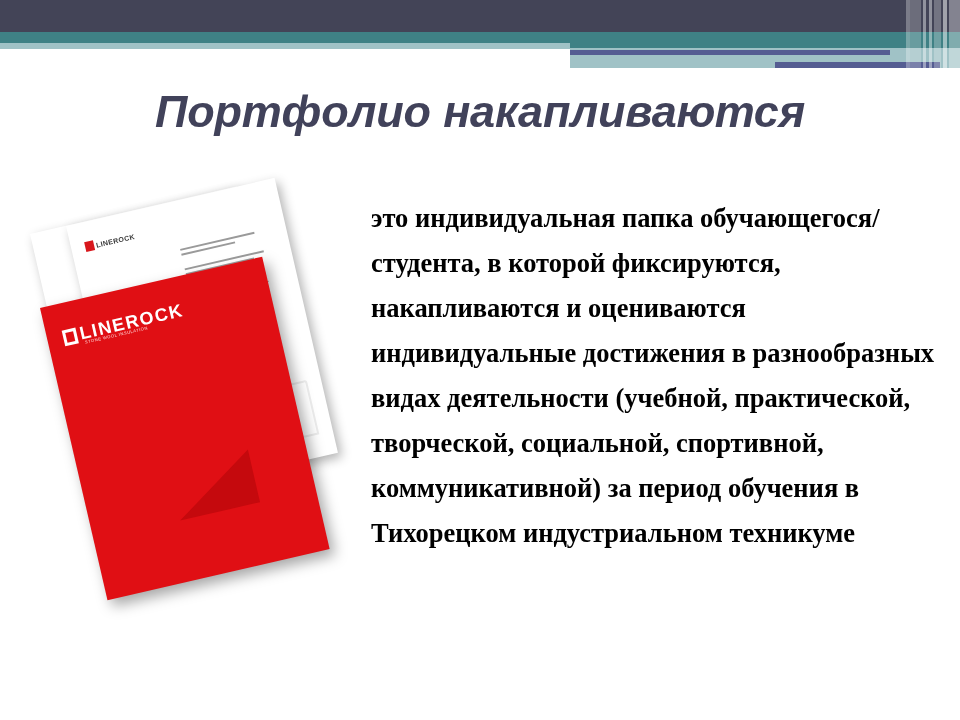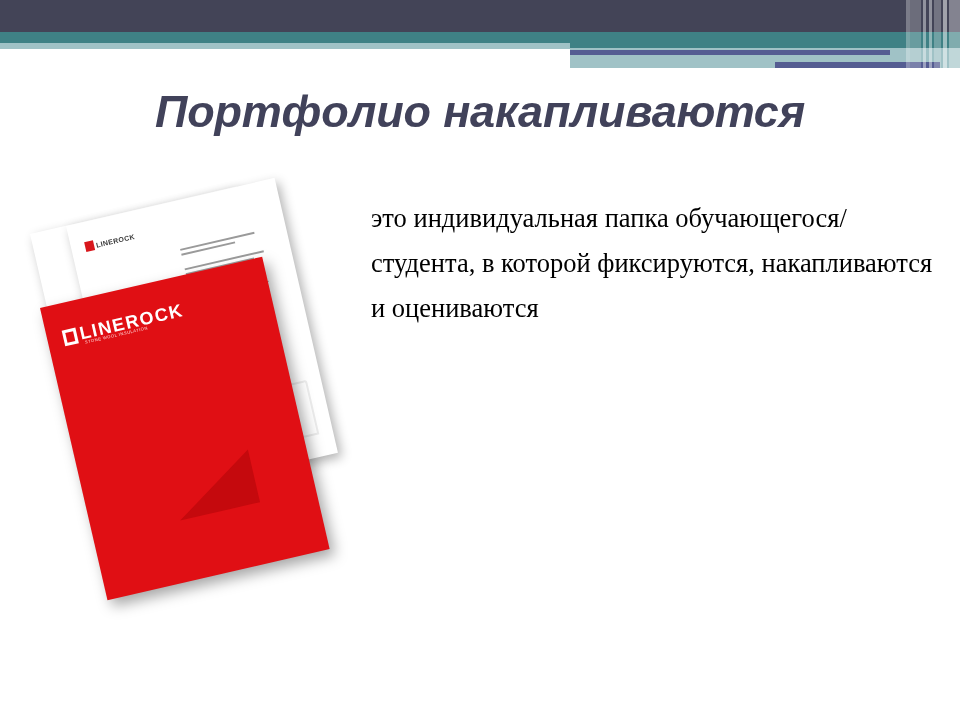--- a/index.html
+++ b/index.html
@@ -110,20 +110,21 @@
   
   #body-text {
     position: absolute;
     left: 371px;
     top: 196px;
     width: 578px;
     font-family: "Liberation Serif", serif;
     font-size: 26.5px;
     line-height: 45px;
     color: #000000;
+    font-weight: bold;
   }
   #body-text p { margin: 0; }
 
   
   #illustration {
     position: absolute;
     left: 22px;
     top: 222px;
     width: 340px;
     height: 400px;
@@ -368,15 +369,16 @@
         <span class="word">LINEROCK</span>
         <span class="tag">STONE WOOL INSULATION</span>
       </div>
     </div>
 
     <div id="folder-curl"></div>
   </div>
 
   <div id="body-text">
     <p>это индивидуальная папка обучающегося/студента, в  которой фиксируются, накапливаются и оцениваются</p>
+    <p>индивидуальные достижения в разнообразных видах деятельности (учебной, практической, творческой, социальной, спортивной, коммуникативной) за период обучения в Тихорецком индустриальном техникуме</p>
   </div>
 
 </div>
 
 </body></html>

